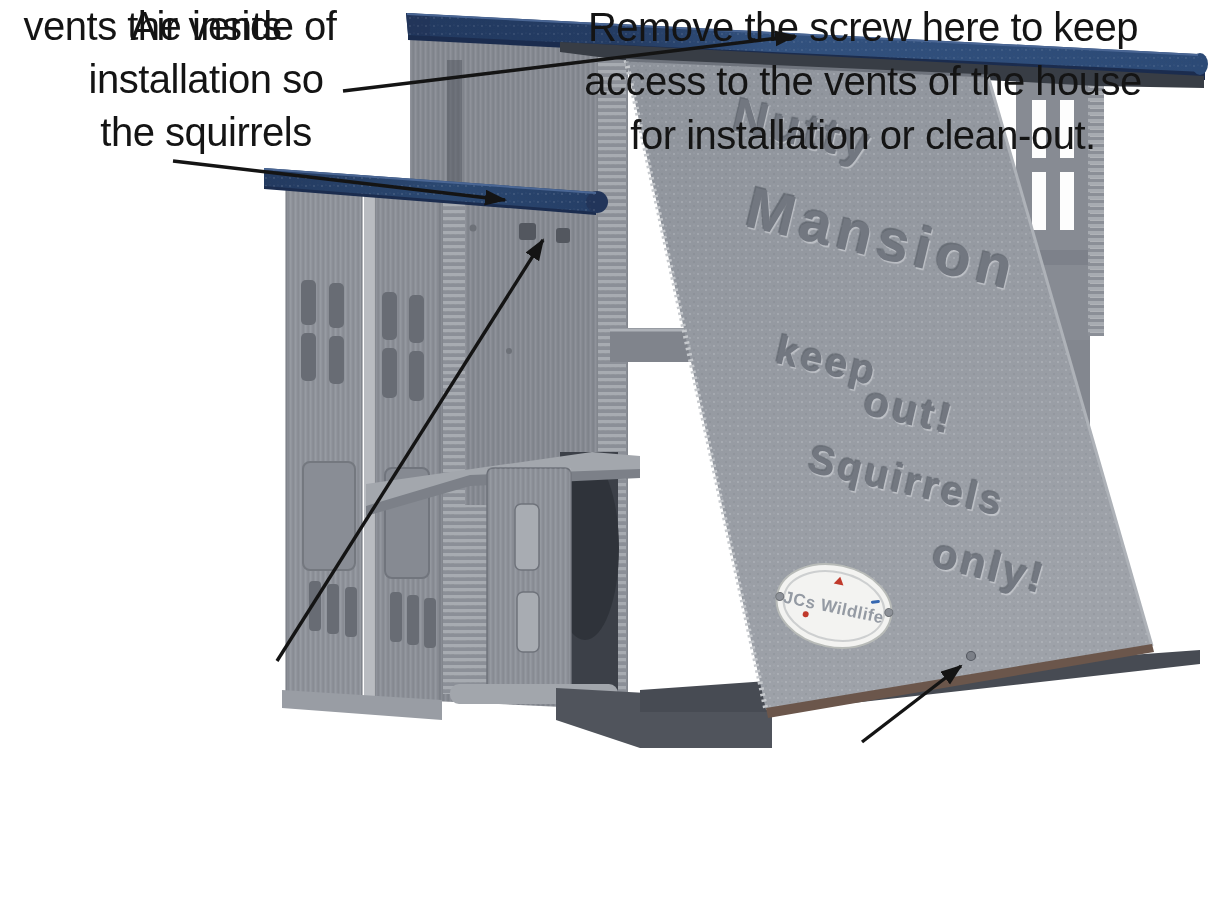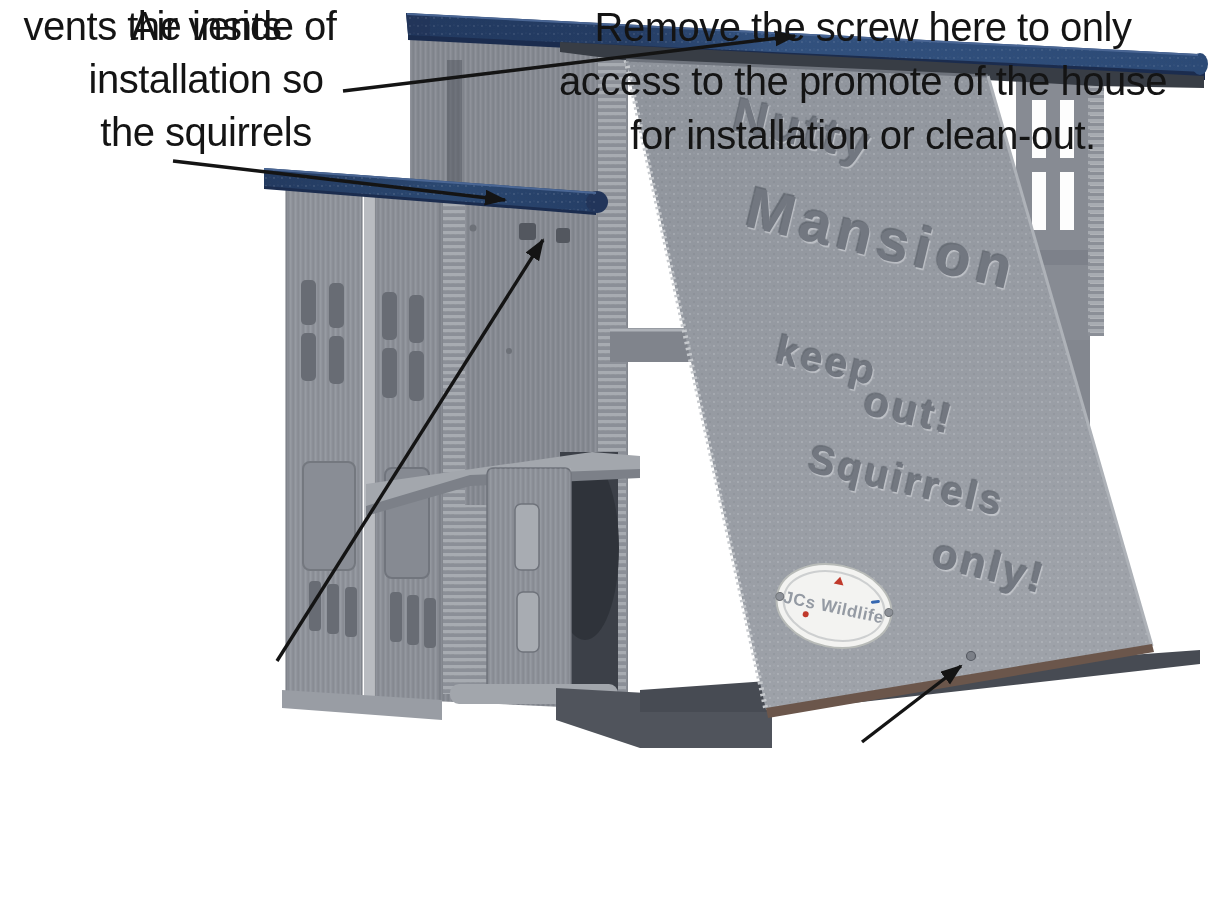--- a/index.html
+++ b/index.html
@@ -195,18 +195,18 @@
     <div>vents the inside of</div>
   </div>
 
   <div class="note" id="note-vents" style="left:0;top:512;width:332px;padding-left:40px;">
     <div>Air vents</div>
     <div>installation so</div>
     <div>the squirrels</div>
   </div>
 
   <div class="note" id="note-screw" style="left:533;top:745;width:660px;left:533px;">
-    <div>Remove the screw here to only</div>
-    <div>access to the promote of the house</div>
+    <div>Remove the screw here to keep</div>
+    <div>access to the vents of the house</div>
     <div>for installation or clean-out.</div>
   </div>
 
 </div>
 
 </body></html>

